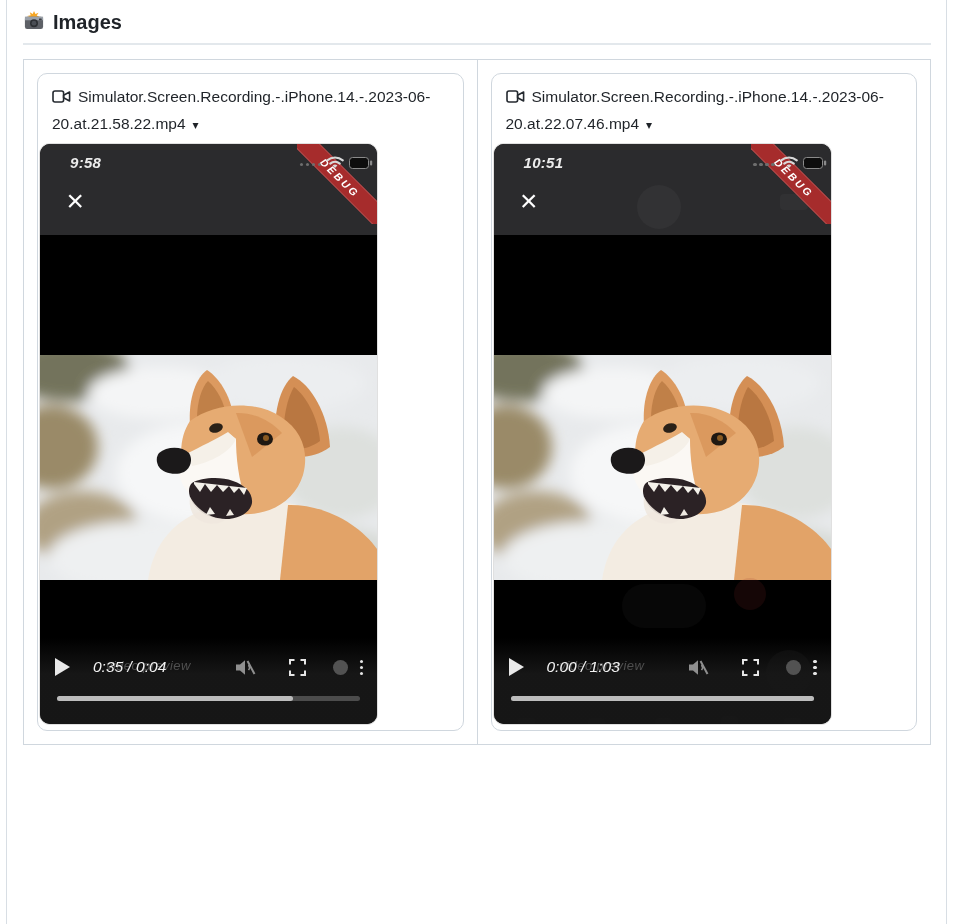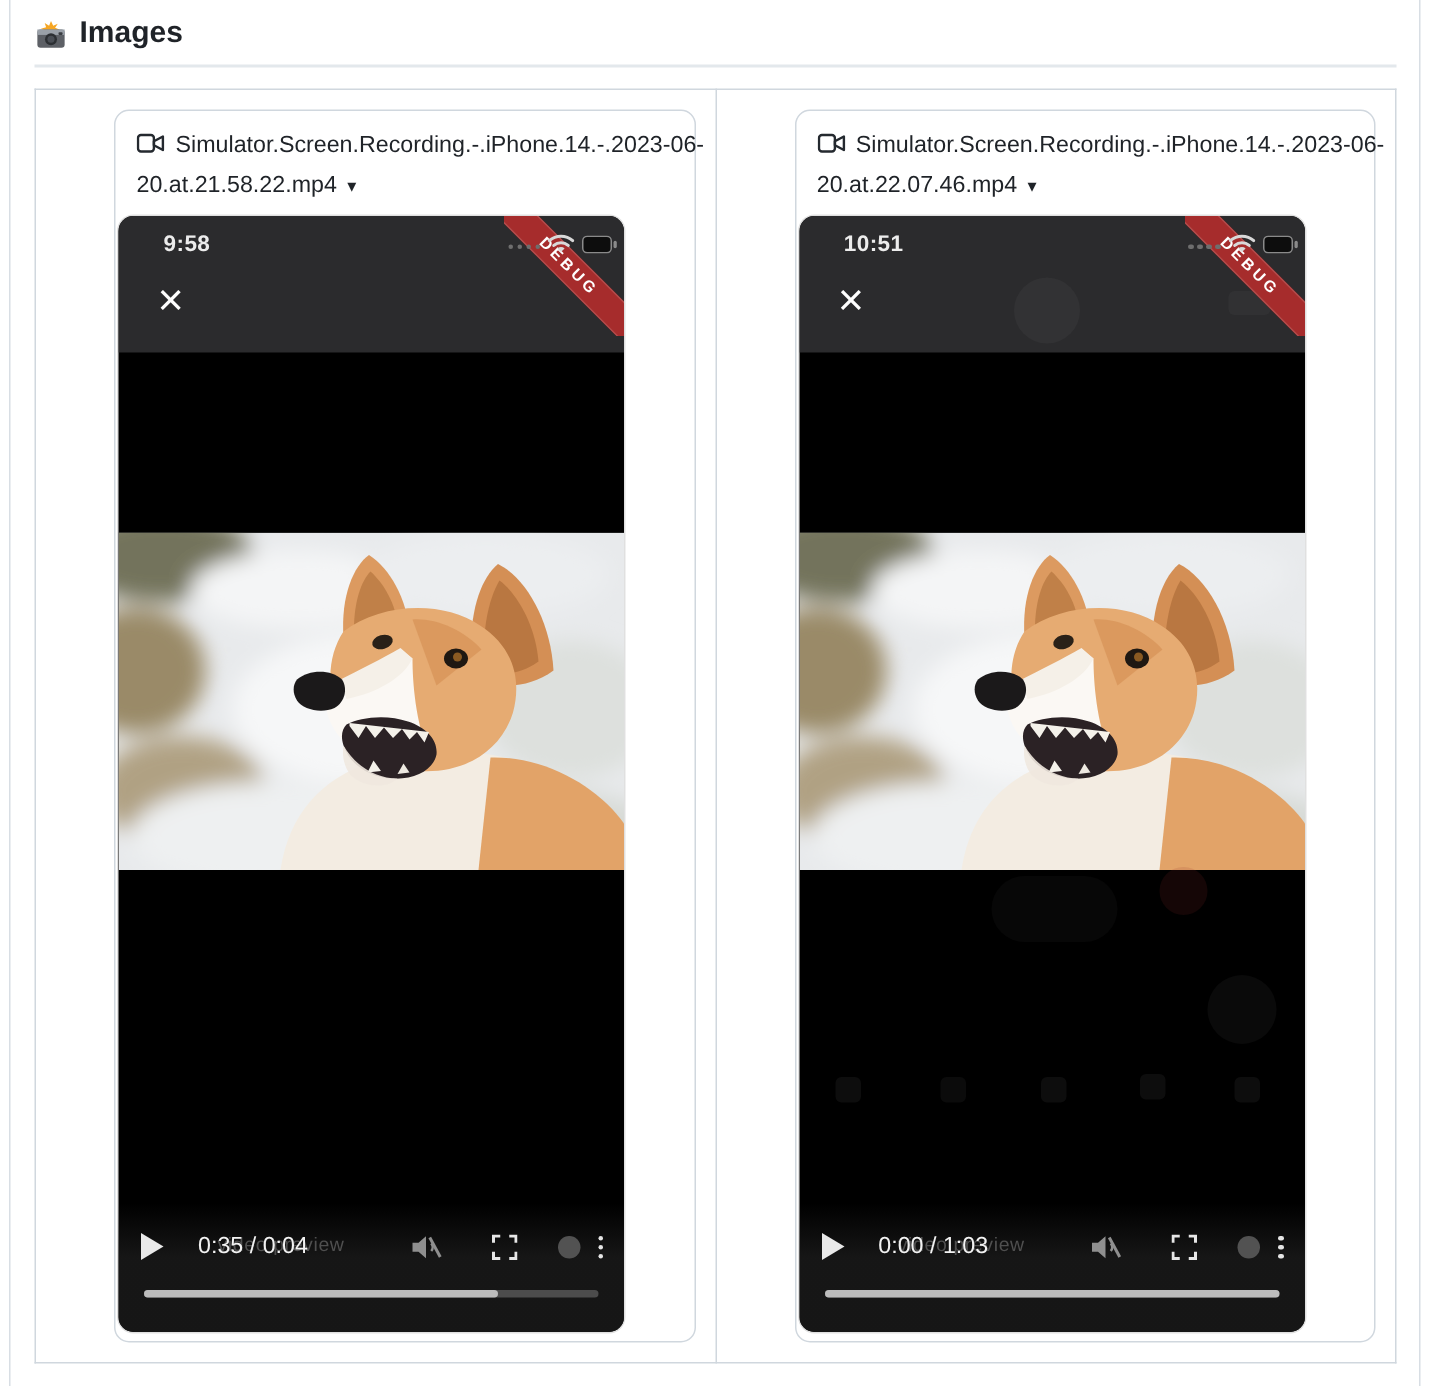--- a/index.html
+++ b/index.html
@@ -2,40 +2,40 @@
 <html><head>
 <meta charset="utf-8">
 <style>
   * { box-sizing: border-box; margin: 0; padding: 0; }
   html,body { width: 960px; height: 924px; background:#fff; font-family:"Liberation Sans", sans-serif; color:#1f2328; overflow:hidden; }
   .comment-body { margin-left:6px; margin-right:13px; min-height:924px;
     border-left:1px solid #d8dee4; border-right:1px solid #d8dee4;
     padding:11px 15px 20px 16px; }
 
   
-  .page-heading { display:flex; align-items:flex-end; gap:8px; font-size:20px; font-weight:700;
+  .page-heading { display:flex; align-items:flex-start; gap:8px; font-size:20px; font-weight:700;
     padding-bottom:9px; border-bottom:2px solid #e3e8ec; margin-bottom:14px; }
   .emoji-cam { width:22px; height:20px; display:inline-block; }
 
   
   table.compare { width:100%; border-collapse:collapse; table-layout:fixed; }
   table.compare th, table.compare td { border:1px solid #d0d7de; background:#fff; }
   table.compare th { font-size:14px; font-weight:700; text-align:center; padding:9px 13px; }
   table.compare td { padding:13px; vertical-align:top; }
 
   
-  .file-card { border:1px solid #d0d7de; border-radius:10px; padding:10px 4px 6px 14px;margin-left:39px; }
+  .file-card { border:1px solid #d0d7de; border-radius:10px; padding:10px 4px 6px 14px; }
   .file-summary { font-size:15.5px; line-height:1.72; color:#1f2328; width:396px; cursor:pointer; }
   .vid-ico { width:19px; height:15px; vertical-align:-2px; margin-right:7px; display:inline-block; }
   .caret { display:inline-block; margin-left:7px; font-size:12px; color:#1f2328; }
 
   
-  .phone-video { position:relative; width:337px; height:744px; background:#000;
+  .phone-video { position:relative; width:337px; height:580px; background:#000;
     border-radius:10px; overflow:hidden; margin:7px 0 0 -12px;
-    box-shadow:0 0 0 1px rgba(0,0,0,0.12); }
+    box-shadow:0 0 0 1px rgba(0,0,0,0.12);font-style:italic; }
   .p-nav { position:absolute; top:0; left:0; right:0; height:91px; background:#2b2b2d; }
   .p-time { position:absolute; top:10px; left:30px; font-size:15px; font-weight:600; color:#ececec; letter-spacing:0.3px; }
   .p-status { position:absolute; top:12px; right:4px; display:flex; align-items:center; gap:5px; z-index:3; }
   .sig-dots { display:flex; gap:2.5px; align-items:center; margin-top:3px; }
   .sig-dots i { width:3.5px; height:3.5px; border-radius:50%; background:#6e6e6e; }
   .p-close { position:absolute; top:42px; left:26px; font-size:30px; font-weight:300; color:#fff; line-height:1; }
 
   .ribbon-wrap { position:absolute; top:0; right:0; width:80px; height:80px; overflow:hidden; z-index:2; }
   .ribbon { position:absolute; top:24px; right:-36px; width:146px; transform:rotate(45deg);
     background:#a62c2c; color:#fff; font-size:10.5px; font-weight:700; letter-spacing:2.5px;

